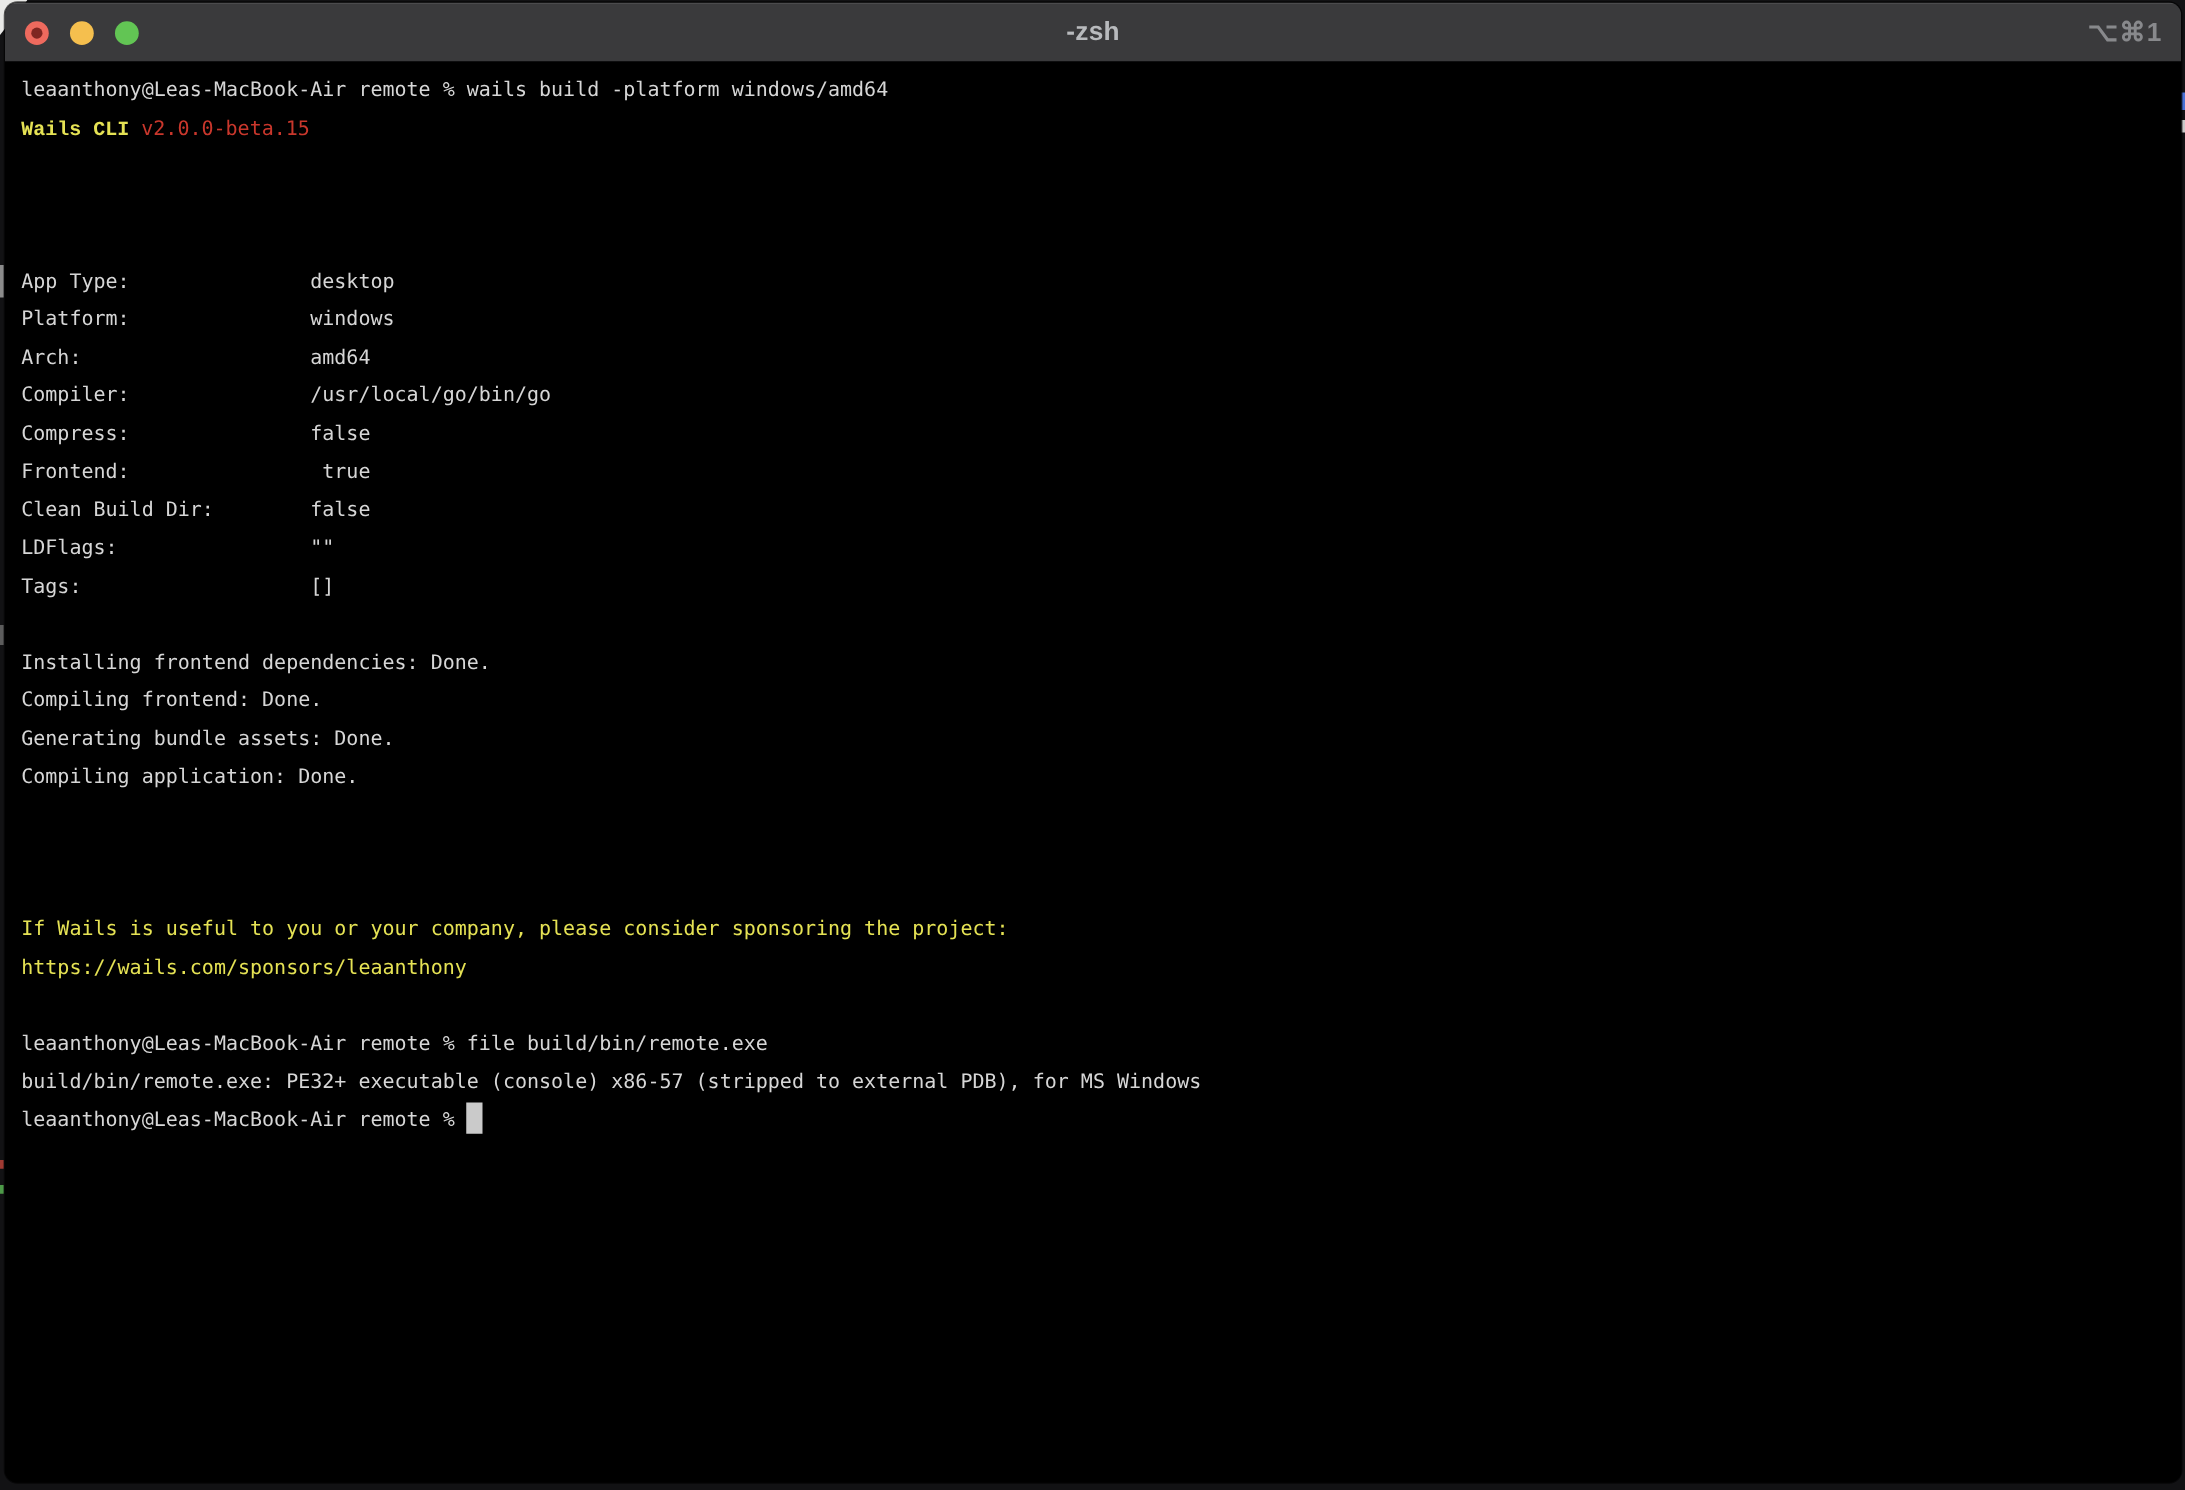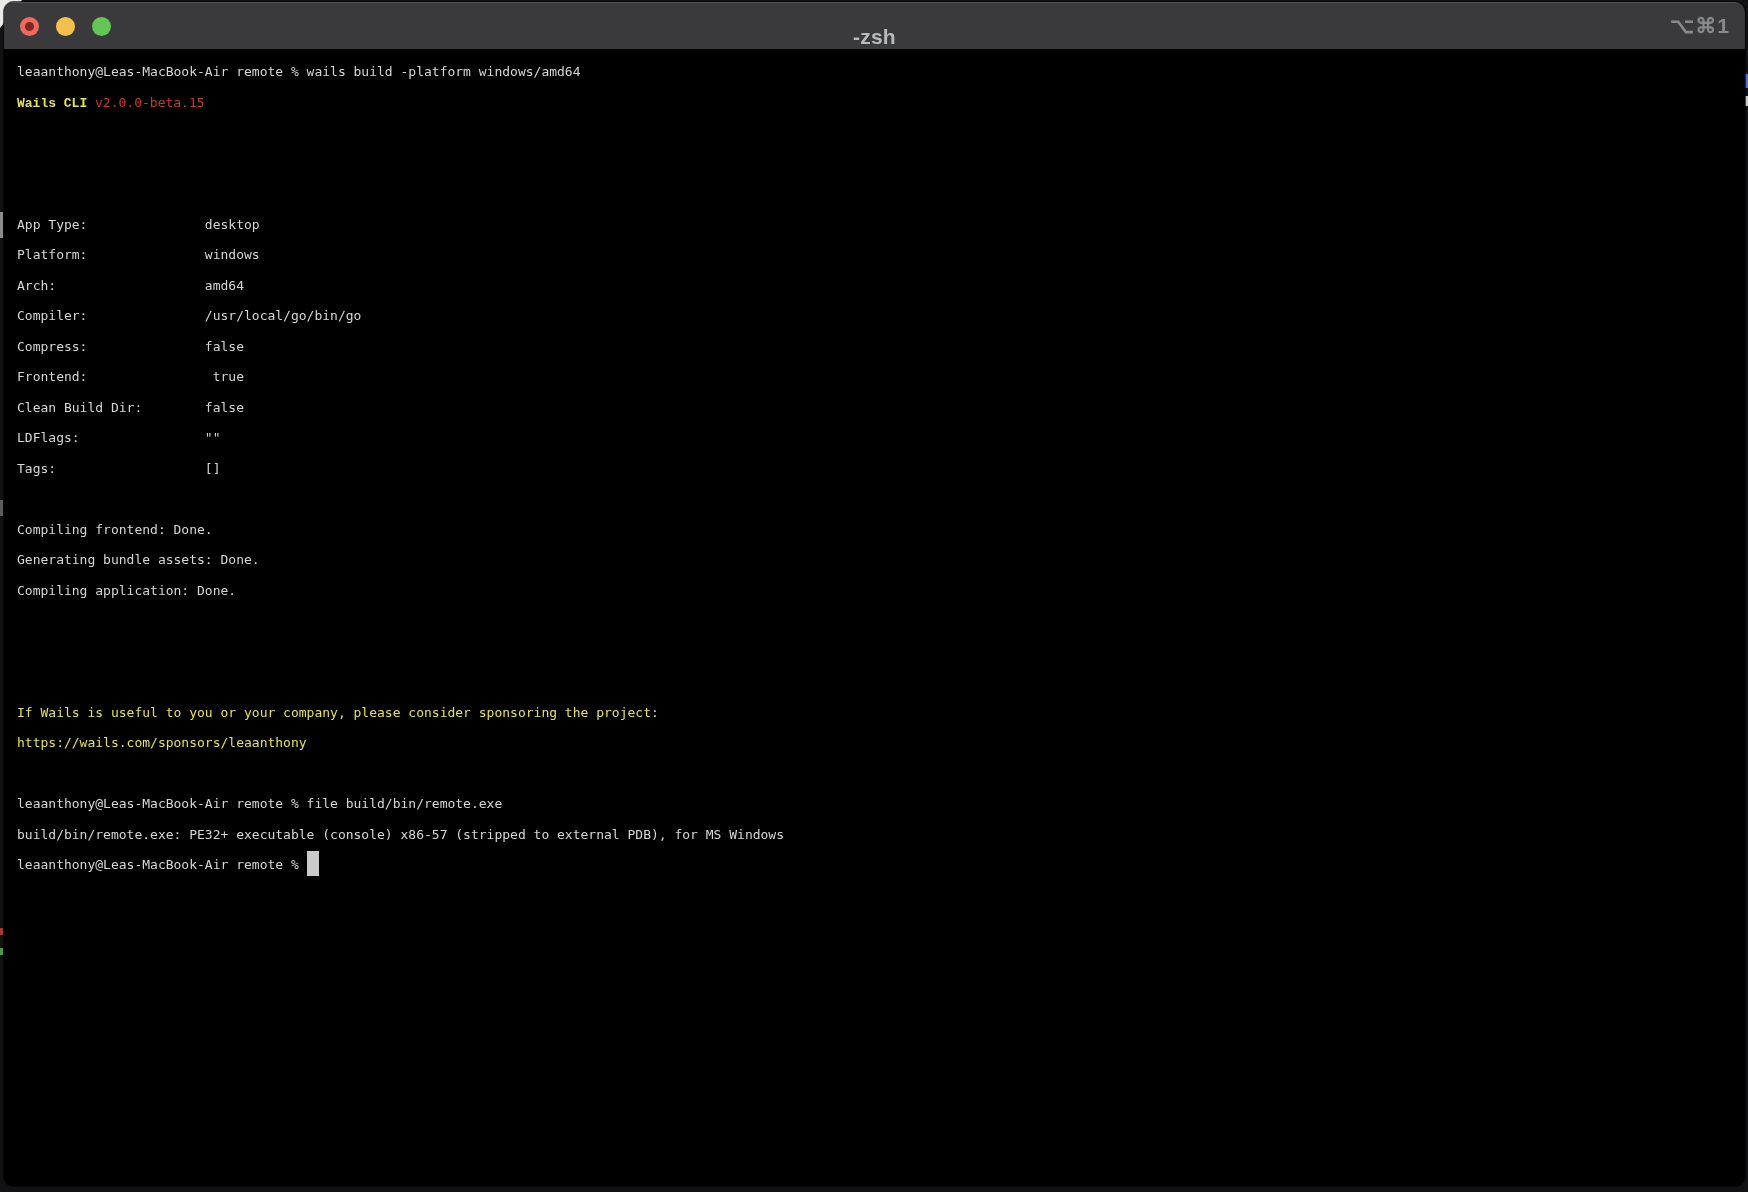--- a/index.html
+++ b/index.html
@@ -23,21 +23,21 @@
     position:absolute;left:4px;top:2px;width:1741px;height:1184px;
     border-radius:10px;overflow:hidden;
     background:var(--term-bg,#000);
     box-shadow:0 0 0 1px rgba(0,0,0,.65);
   }
   .titlebar{
     height:47px;
     background:var(--titlebar,#3a3a3c);
     border-top:1px solid rgba(255,255,255,.12);
     position:relative;
-    display:flex;align-items:flex-end;justify-content:center;
+    display:flex;align-items:center;justify-content:center;
     box-sizing:border-box;
   }
   .lights{
     position:absolute;left:16px;top:0;height:100%;
     display:flex;align-items:center;gap:17px;
   }
   .light{width:19px;height:19px;border-radius:50%;
     display:flex;align-items:center;justify-content:center;}
   .light.close{background:var(--tl-red,#ee6a5e);}
   .light.min{background:var(--tl-yellow,#f5bf4e);}
@@ -51,21 +51,21 @@
     display:flex;align-items:center;
     font-size:21px;font-weight:bold;color:#88898c;letter-spacing:1px;
   }
 
   
   .screen{
     position:absolute;top:48px;left:0;right:0;bottom:0;
     background:var(--term-bg,#000);
     padding:7px 8px 0 13px;
     font-family:"DejaVu Sans Mono", monospace;
-    font-size:13px;
+    font-size:16px;
     line-height:30.5px;
     color:var(--fg,#d6d6d6);
   }
   .term-line{white-space:pre;height:30.5px;}
   .seg-fg{color:var(--fg,#d6d6d6);}
   .seg-yellow{color:var(--yellow,#e5e254);}
   .seg-yellowBold{color:var(--yellow,#e5e254);font-weight:bold;font-family:Liberation Mono, monospace;}
   .seg-red{color:var(--red,#c9372c);}
   .cursor{
     display:inline-block;width:12.5px;height:25px;
@@ -105,20 +105,21 @@
       <div class="term-line"><span class="seg-fg">App Type:               </span><span class="seg-fg">desktop</span></div>
       <div class="term-line"><span class="seg-fg">Platform:               </span><span class="seg-fg">windows</span></div>
       <div class="term-line"><span class="seg-fg">Arch:                   </span><span class="seg-fg">amd64</span></div>
       <div class="term-line"><span class="seg-fg">Compiler:               </span><span class="seg-fg">/usr/local/go/bin/go</span></div>
       <div class="term-line"><span class="seg-fg">Compress:               </span><span class="seg-fg">false</span></div>
       <div class="term-line"><span class="seg-fg">Frontend:                </span><span class="seg-fg">true</span></div>
       <div class="term-line"><span class="seg-fg">Clean Build Dir:        </span><span class="seg-fg">false</span></div>
       <div class="term-line"><span class="seg-fg">LDFlags:                </span><span class="seg-fg">""</span></div>
       <div class="term-line"><span class="seg-fg">Tags:                   </span><span class="seg-fg">[]</span></div>
       <div class="term-line"></div>
+      <div class="term-line"><span class="seg-fg">Installing frontend dependencies: Done.</span></div>
       <div class="term-line"><span class="seg-fg">Compiling frontend: Done.</span></div>
       <div class="term-line"><span class="seg-fg">Generating bundle assets: Done.</span></div>
       <div class="term-line"><span class="seg-fg">Compiling application: Done.</span></div>
       <div class="term-line"></div>
       <div class="term-line"></div>
       <div class="term-line"></div>
       <div class="term-line"><span class="seg-yellow">If Wails is useful to you or your company, please consider sponsoring the project:</span></div>
       <div class="term-line"><span class="seg-yellow">https://wails.com/sponsors/leaanthony</span></div>
       <div class="term-line"></div>
       <div class="term-line"><span class="seg-fg">leaanthony@Leas-MacBook-Air remote % file build/bin/remote.exe</span></div>

